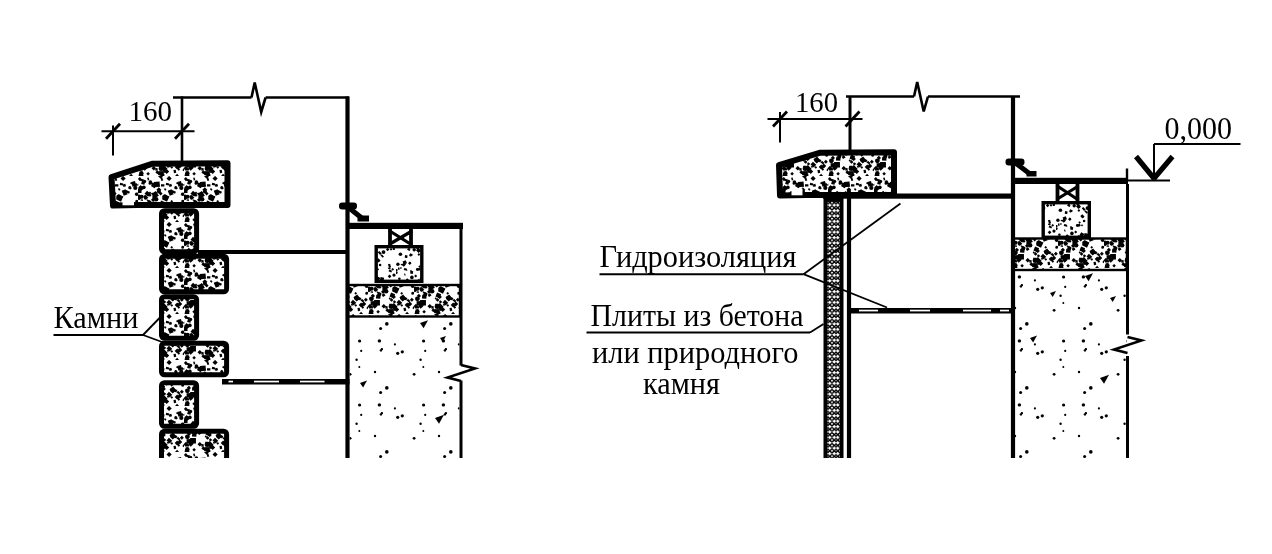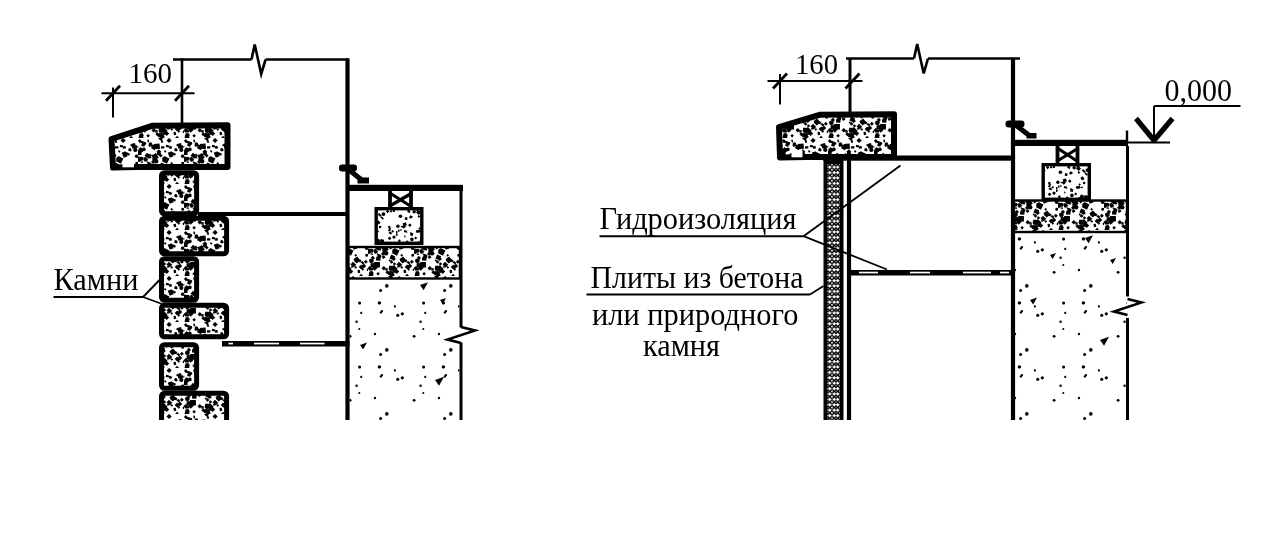--- a/index.html
+++ b/index.html
@@ -1,15 +1,15 @@
 <!DOCTYPE html>
 <html><head><meta charset="utf-8">
 <style>
 html,body{margin:0;padding:0;background:#fff;}
-#c{position:relative;width:1272px;height:420px;}
+#c{position:relative;width:1272px;height:420px;margin-top:38px;}
 </style></head>
 <body>
 
 <div id="c">
 <svg width="1272" height="554" viewBox="0 0 1272 554">
 <defs>
 <pattern id="pd" width="46" height="46" patternUnits="userSpaceOnUse">
           <g fill="#000">
             <rect x="14.9" y="6.9" width="4.4" height="3.6" transform="rotate(33 14.9 6.9)"></rect>
             <rect x="2.7" y="23.3" width="2.3" height="1.3" transform="rotate(8 2.7 23.3)"></rect>

